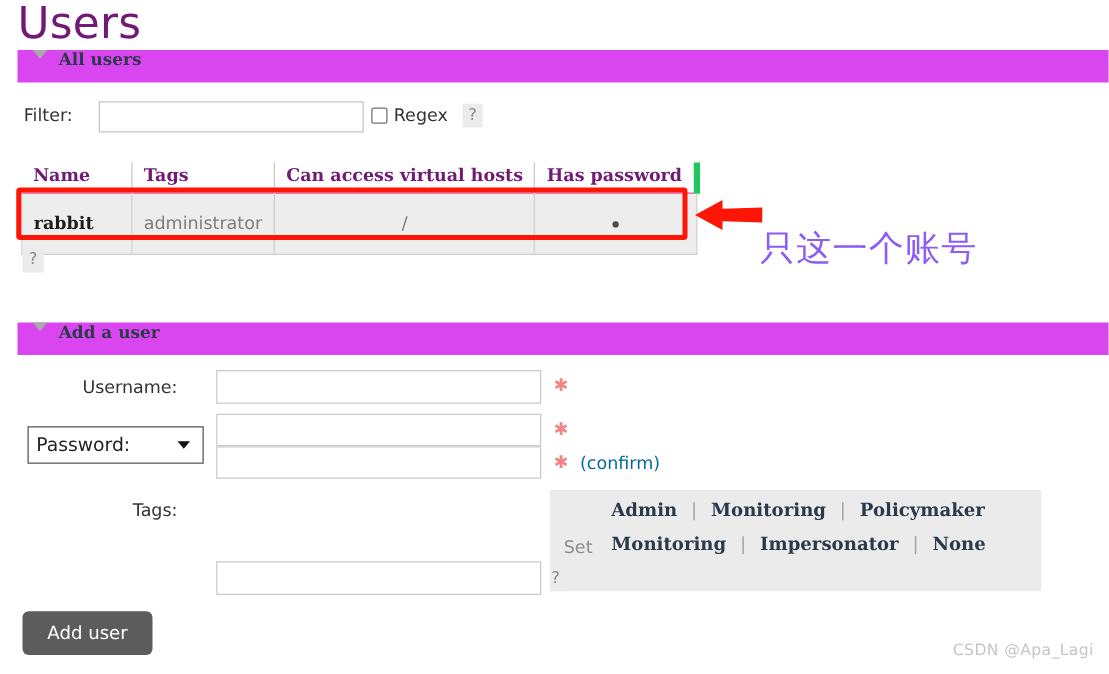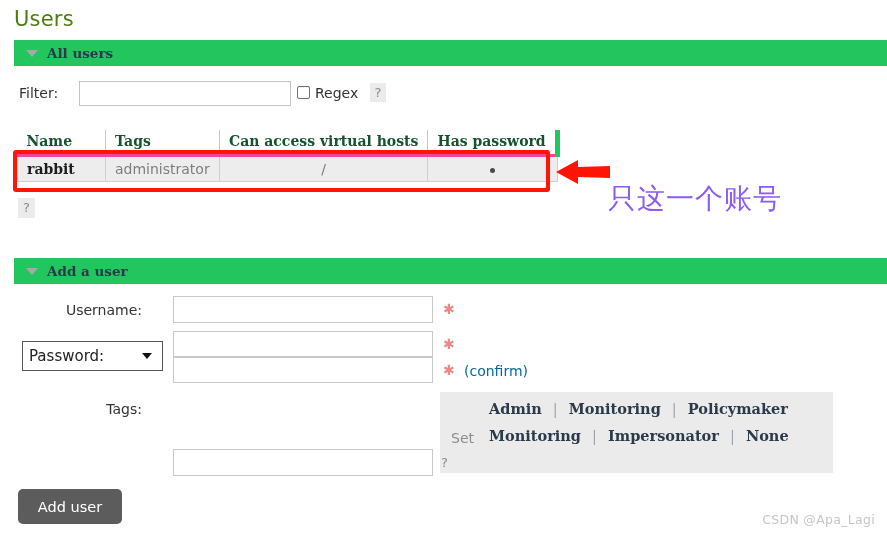--- a/index.html
+++ b/index.html
@@ -8,29 +8,29 @@
     width: 887px; height: 539px;
     background: #ffffff;
     font-family: "DejaVu Sans", "Liberation Sans", sans-serif;
     overflow: hidden;
   }
   #page { position: relative; width: 887px; height: 539px; background:#fff; }
 
   
   .page-title {
     position: absolute; left: 14px; top: 2px;
-    font-size: 21px; font-weight: 400; color: #4d7c0f;
+    font-size: 35px; font-weight: 400; color: #701a75;
     letter-spacing: .2px; line-height: 34px;
   }
 
   
   .section-bar {
     position: absolute; left: 14px; width: 873px; height: 26px;
-    background: #22c55e;
-    display: flex; align-items: center;
+    background: #d946ef;
+    display: flex; align-items: flex-start;
   }
   .tri {
     width: 0; height: 0;
     border-left: 6px solid transparent;
     border-right: 6px solid transparent;
     border-top: 7px solid #a8a8a8;
     margin-left: 12px; margin-right: 9px;
   }
   .section-title {
     font-size: 13.5px; font-weight: bold; color: #2b3a4a;
@@ -78,33 +78,33 @@
   }
 
   
   .utable {
     position: absolute; left: 17px; top: 130px;
     border-collapse: collapse;
     font-size: 14px;
   }
   .utable th {
     font-family: "DejaVu Serif","Liberation Serif", serif;
-    font-weight: bold; color: #14532d;
+    font-weight: bold; color: #701a75;
     text-align: left; padding: 3px 9px 5px 9px;
     border-right: 1px solid #c9c9c9;
     background: #ffffff; white-space: nowrap;
     font-size: 14px;
   }
   .utable th.last { border-right: 5px solid #22c55e; }
   .utable td {
     background: #ededed;
     border-right: 1px solid #cfcfcf;
-    border-top: 3px solid #ec4899;
+    border-top: 1px solid #ec4899;
     border-bottom: 1px solid #cfcfcf;
-    padding: 4px 9px; height: 26px;
+    padding: 16px 9px; height: 26px;
     color: #7d7d7d; font-size: 14px;
   }
   .utable td.name {
     font-weight: bold; color: #1d1d1d;
     font-family: "DejaVu Serif","Liberation Serif", serif;
     border-left: 1px solid #cfcfcf;
   }
   .c-name  { width: 88px; }
   .c-tags  { width: 114px; }
   .c-vhost { width: 188px; text-align: center !important; }

